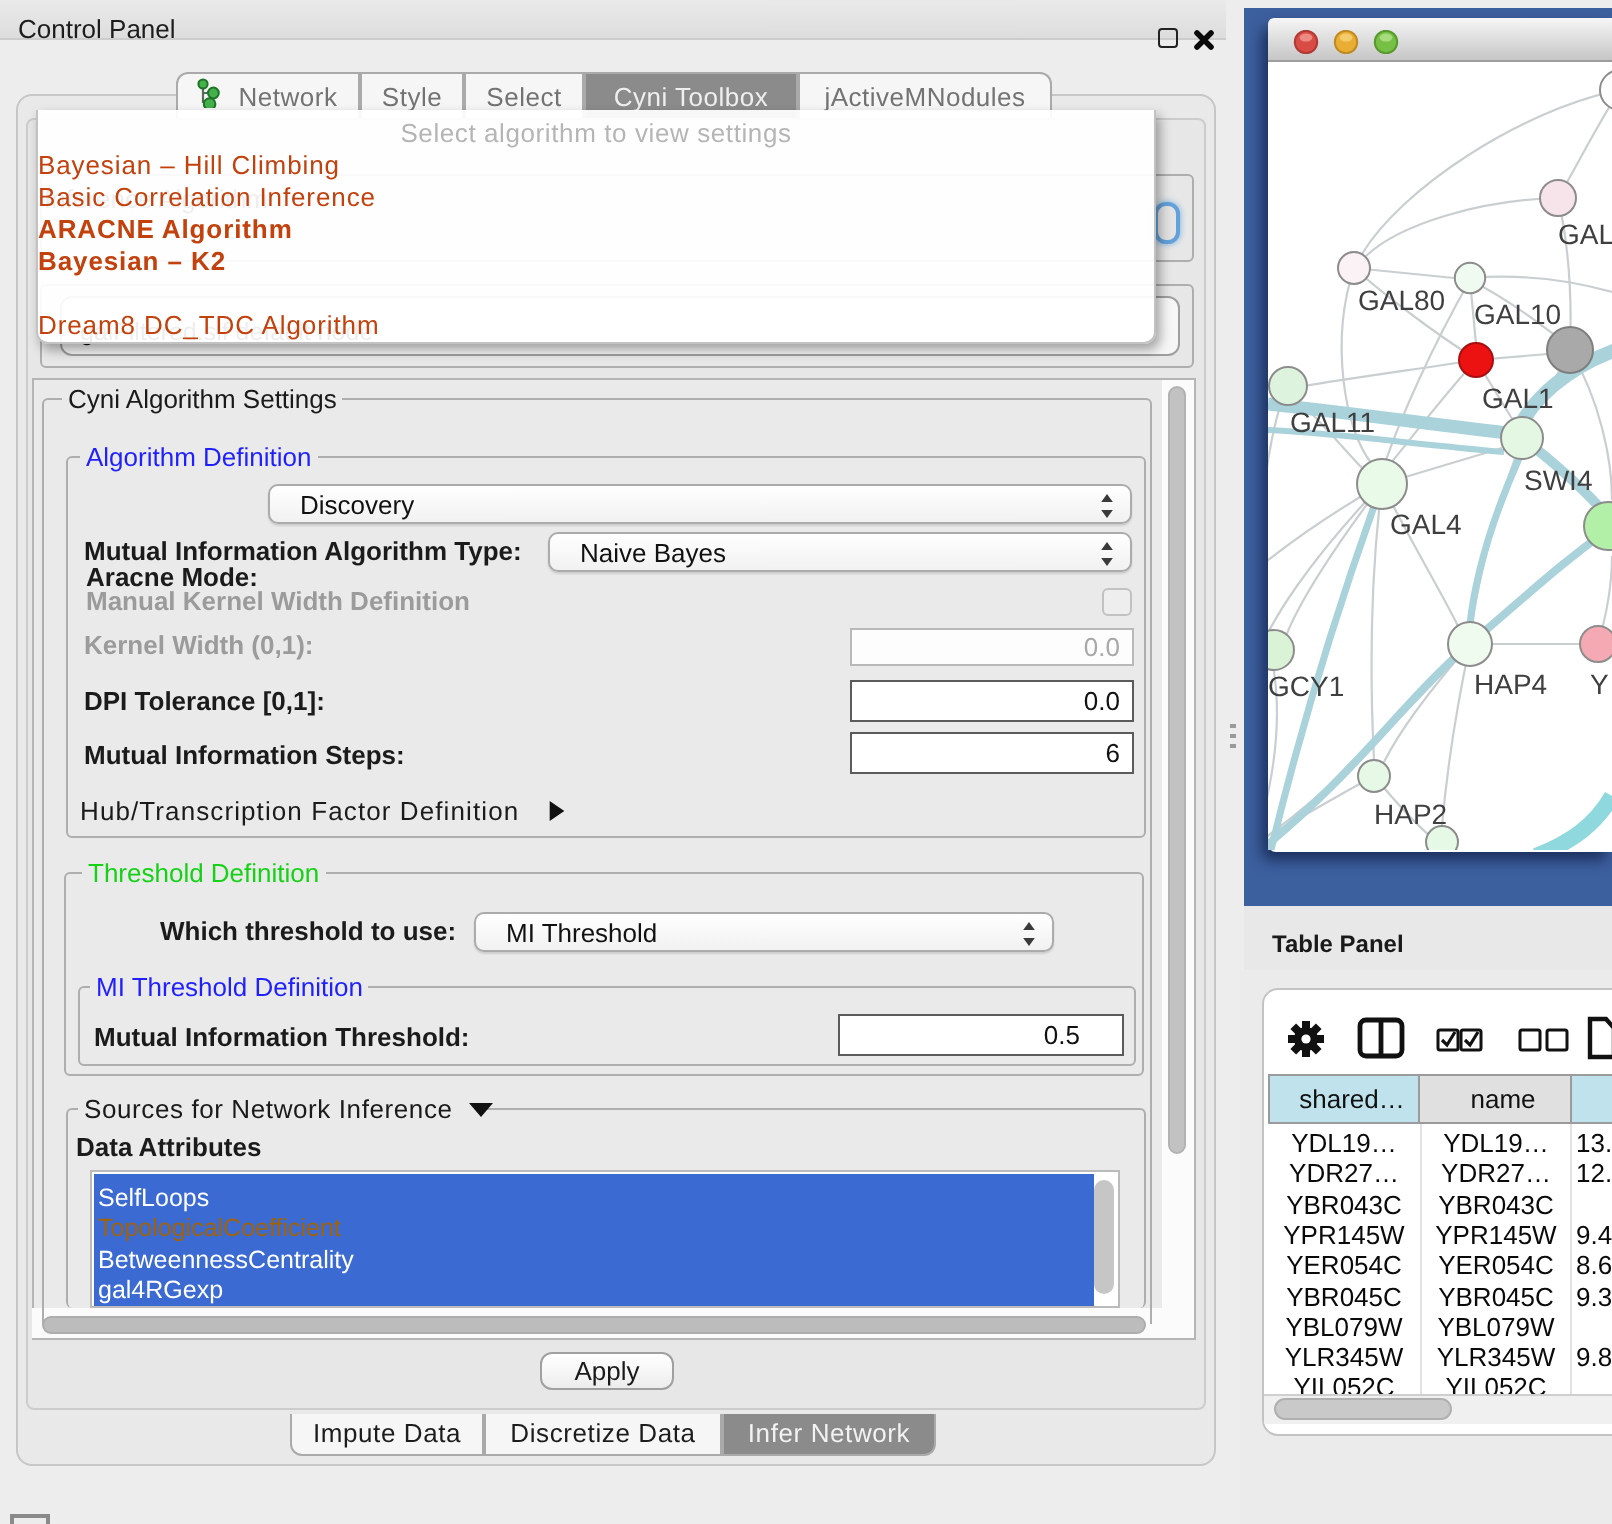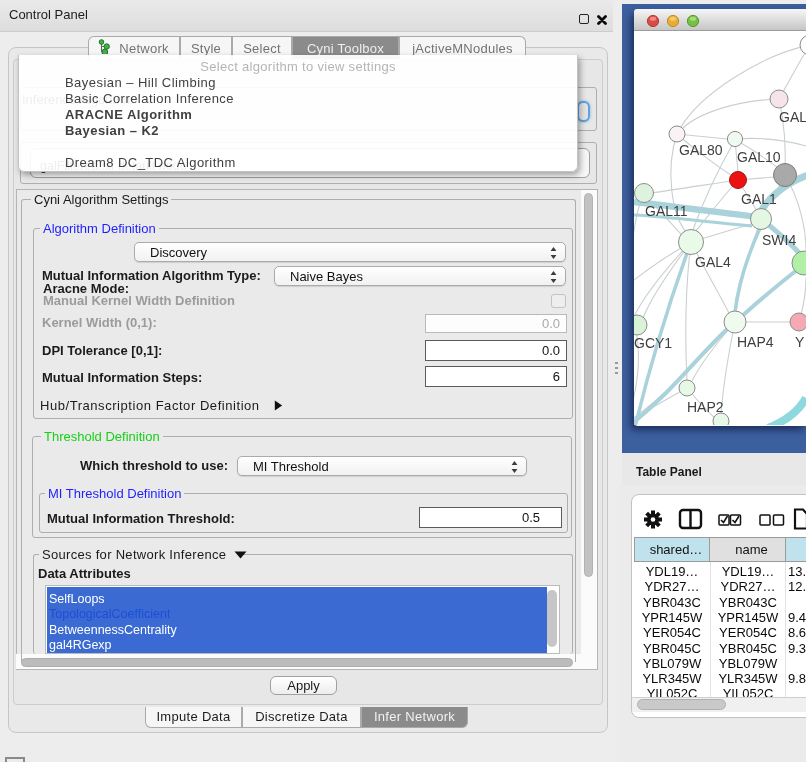--- a/index.html
+++ b/index.html
@@ -1,41 +1,41 @@
 <!DOCTYPE html>
 <html><head>
 <meta charset="utf-8">
 <style>
 * { margin:0; padding:0; box-sizing:border-box; }
 html,body { width:806px; height:762px; overflow:hidden; }
 body { background:#ededed; font-family:"Liberation Sans", sans-serif; font-size:13px; color:#1a1a1a; position:relative; }
 .abs { position:absolute; }
 
-#titlebar { left:0; top:5; width:613px; height:32px; background:linear-gradient(#eaeaea,#dddddd); border-bottom:1px solid #cccccc; }
+#titlebar { left:0; top:5; width:613px; height:20px; background:linear-gradient(#eaeaea,#dddddd); border-bottom:1px solid #cccccc; }
 #titlebar .t { position:absolute; left:9px; top:7px; font-size:13px; color:#1c1c1c; }
 #outerpanel { left:8px; top:47px; width:600px; height:686px; background:#e9e9e9; border:1px solid #c6c6c6; border-radius:8px; }
 #innerpane { left:13px; top:59px; width:590px; height:646px; background:#e7e7e7; border:1px solid #cccccc; border-radius:4px; }
 .tab { position:absolute; top:36px; height:23px; background:#f6f6f6; border:1px solid #aaaaaa; border-bottom:none; color:#737373; text-align:center; line-height:23px; font-size:13px; letter-spacing:0.25px; }
 .tab.sel { background:#8b8b8b; color:#efefef; }
 .btab { position:absolute; top:707px; height:21px; background:#f6f6f6; border:1px solid #aaaaaa; border-top:none; color:#1c1c1c; text-align:center; line-height:19px; font-size:13px; letter-spacing:0.3px; }
 .btab.sel { background:#8b8b8b; color:#f2f2f2; }
 
 #scrollpane { left:16px; top:189px; width:582px; height:481px; border:1px solid #b5b5b5; background:#eaeaea; }
 .groupbox { position:absolute; border:1px solid #aeaeae; border-radius:3px; }
 .gtitle { position:absolute; top:-8px; background:#eaeaea; padding:0 3px; font-size:13px; }
 .lbl { position:absolute; font-weight:bold; font-size:13px; color:#1b1b1b; white-space:nowrap; }
 .lbl.dis { color:#9b9b9b; }
 .combo { position:absolute; background:linear-gradient(#ffffff,#f1f1f1); border:1px solid #ababab; border-radius:5px; box-shadow:0 1px 1px rgba(0,0,0,0.12); font-size:13px; color:#111; }
 .combo .cv { position:absolute; left:15px; top:2px; }
 .field { position:absolute; background:#ffffff; border:1px solid #5b5b5b; font-size:13px; color:#111; text-align:right; }
 .field.dis { border:1px solid #b9b9b9; background:#fdfdfd; color:#a8a8a8; }
 
 #dropdown { left:18px; top:55px; width:560px; height:117px; background:rgba(255,255,255,0.93); border:1px solid #c2c2c2; border-top:none; border-radius:0 0 6px 6px; box-shadow:2px 3px 6px rgba(0,0,0,0.35); z-index:30; }
 #dropdown .hint { position:absolute; top:4px; width:100%; text-align:center; color:#b5b5b5; letter-spacing:0.3px; }
-#dropdown .it { position:absolute; left:0px; font-size:13px; color:#404040; white-space:nowrap; letter-spacing:0.45px;padding-left:46px; }
+#dropdown .it { position:absolute; left:0px; font-size:13px; color:#c2410c; white-space:nowrap; letter-spacing:0.45px; }
 
 #bluearea { left:622px; top:4px; width:184px; height:450px; background:#3c5f9e; }
 #netwin { left:634px; top:9px; width:172px; height:417px; background:#ffffff; border-radius:7px 0 0 4px; box-shadow:-3px 4px 7px rgba(0,10,40,0.55); }
 #nettitle { left:634px; top:9px; width:172px; height:22px; background:linear-gradient(#f6f6f6,#c6c6c6); border-radius:3px 0 0 0; border-bottom:1px solid #9d9d9d; }
 #tablepanelbar { left:622px; top:453px; width:184px; height:32px; background:#e8e8e8; }
 #tablearea { left:620px; top:485px; width:186px; height:277px; background:#ebebeb; }
 #tpanel { left:631px; top:494px; width:185px; height:224px; background:#ffffff; border:1px solid #c3c3c3; border-radius:8px; }
 .hcell { position:absolute; top:537px; height:25px; border:1px solid #9b9b9b; font-size:13px; text-align:center; line-height:23px; color:#111; }
 .trow { position:absolute; font-size:13px; color:#0a0a0a; white-space:nowrap; }
 </style>
@@ -149,21 +149,21 @@
   <span class="gtitle" style="left:5px;letter-spacing:0.3px;">Sources for Network Inference &nbsp;&nbsp;</span>
 </div>
 <svg class="abs" style="left:234px;top:551px;z-index:3;" width="13" height="8" viewBox="0 0 13 8">
     <path d="M0.5 0.5 L12.5 0.5 L6.5 7.5 Z" fill="#111"></path>
   </svg>
 <div class="lbl" style="left:38px;top:566px;">Data Attributes</div>
 
 <div class="abs" style="left:45px;top:585px;width:515px;height:69px;background:#ffffff;border:1px solid #bbbbbb;overflow:hidden;">
   <div style="position:absolute;left:1px;top:1px;width:500px;height:67px;background:#3b6bd2;"></div>
   <div style="position:absolute;left:3px;top:6px;color:#fff;font-size:12.5px;">SelfLoops</div>
-  <div style="position:absolute;left:3px;top:21px;color:#1d4ed8;font-size:12.5px;">TopologicalCoefficient</div>
+  <div style="position:absolute;left:3px;top:21px;color:#a16207;font-size:12.5px;">TopologicalCoefficient</div>
   <div style="position:absolute;left:3px;top:37px;color:#fff;font-size:12.5px;">BetweennessCentrality</div>
   <div style="position:absolute;left:3px;top:52px;color:#fff;font-size:12.5px;">gal4RGexp</div>
   <div style="position:absolute;right:2px;top:4px;width:10px;height:57px;background:#c6c6c6;border-radius:5px;"></div>
 </div>
 
 <div class="abs" style="left:270px;top:676px;width:67px;height:19px;background:linear-gradient(#ffffff,#ededed);border:1px solid #a0a0a0;border-radius:6px;text-align:center;line-height:18px;font-size:13px;">Apply</div>
 
 <div class="btab" style="left:145px;width:97px;border-radius:0 0 0 6px;">Impute Data</div>
 <div class="btab" style="left:242px;width:119px;">Discretize Data</div>
 <div class="btab sel" style="left:361px;width:107px;border-radius:0 0 6px 0;">Infer Network</div>

